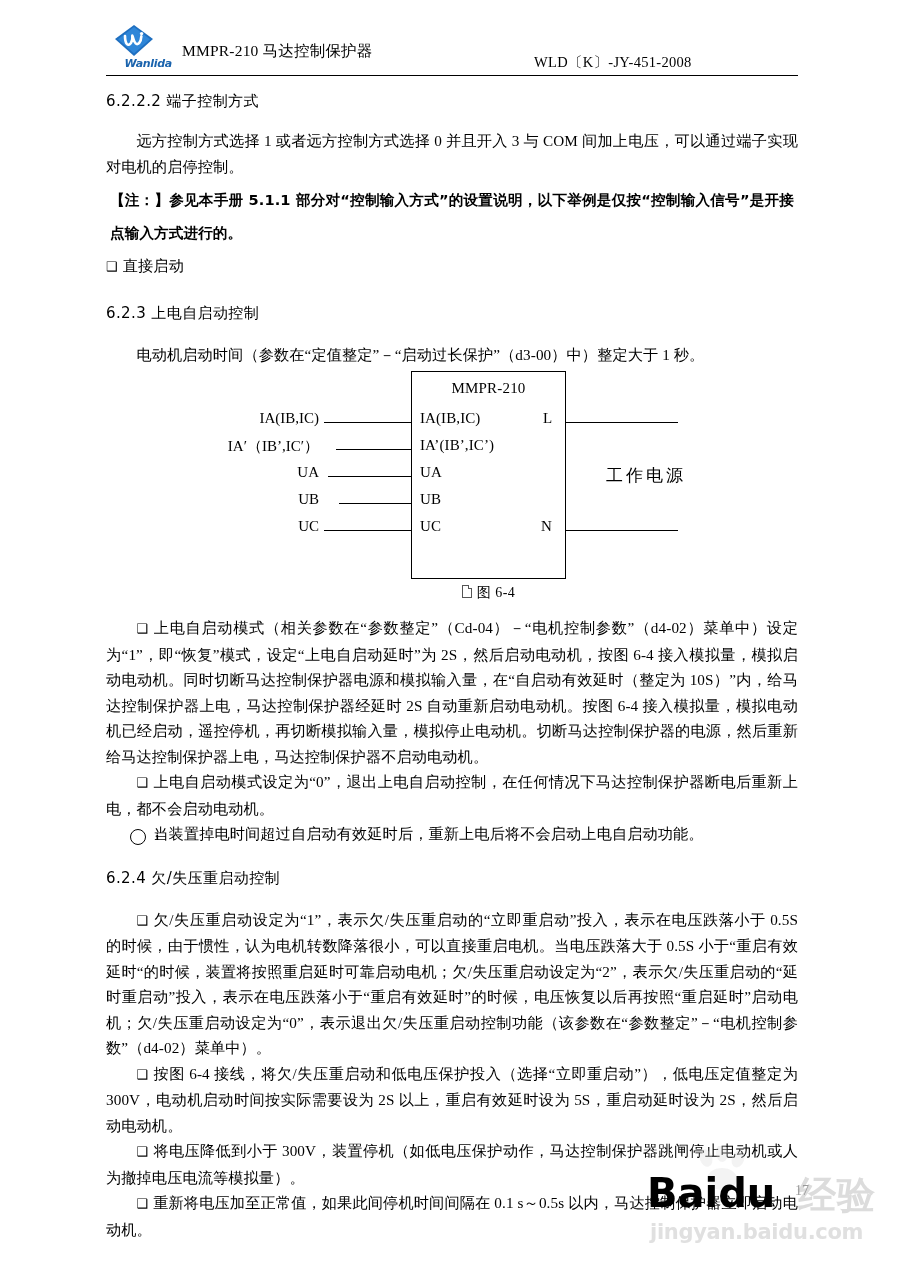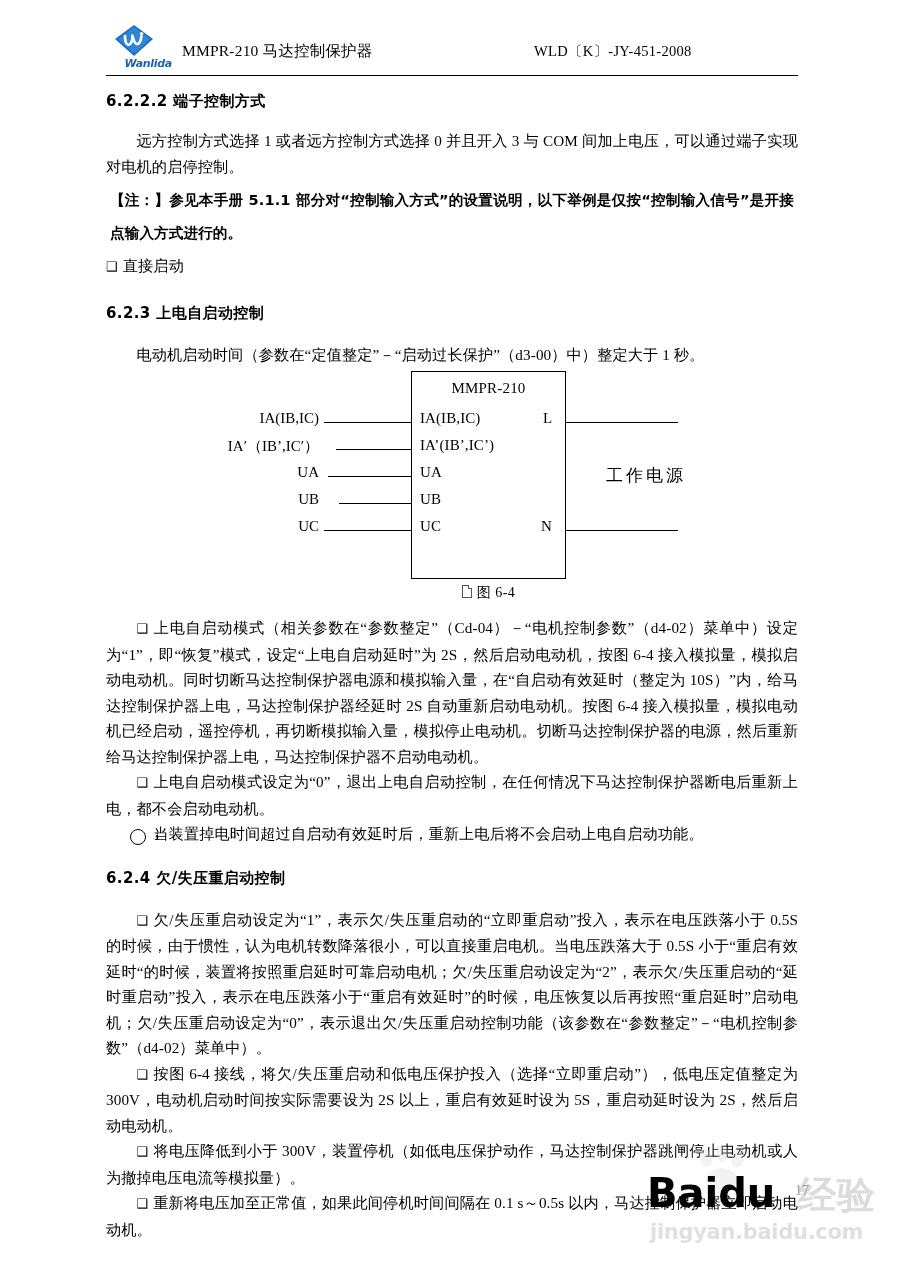--- a/index.html
+++ b/index.html
@@ -63,21 +63,21 @@
     position: absolute;
     left: 76px;
     top: 17px;
     font-size: 15.5px;
     white-space: nowrap;
     letter-spacing: 0.2px;
   }
   .hdr-right {
     position: absolute;
     left: 428px;
-    top: 18px;
+    top: 29px;
     font-size: 14.5px;
     white-space: nowrap;
     letter-spacing: 0.3px;
   }
   .hdr-rule {
     position: absolute;
     left: 106px;
     top: 75px;
     width: 692px;
     height: 0;
@@ -87,21 +87,21 @@
   
   .content {
     position: absolute;
     left: 106px;
     top: 92px;
     width: 692px;
   }
 
   h2.sec {
     font-family: "DejaVu Sans", sans-serif;
-    font-weight: bold;
+    font-weight: normal;
     font-size: 15px;
     margin: 0;
     letter-spacing: 0.4px;
     line-height: 1.2;
   }
 
   p.body {
     font-size: 15.2px;
     line-height: 25.5px;
     margin: 0;

